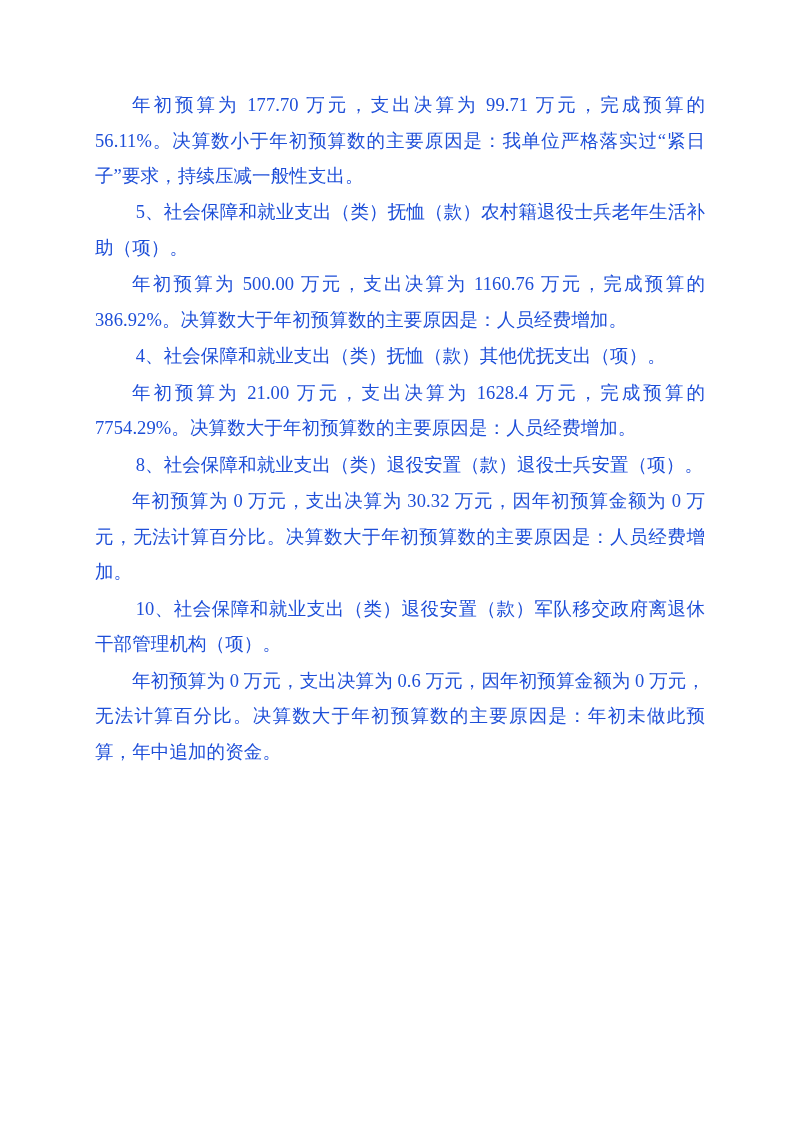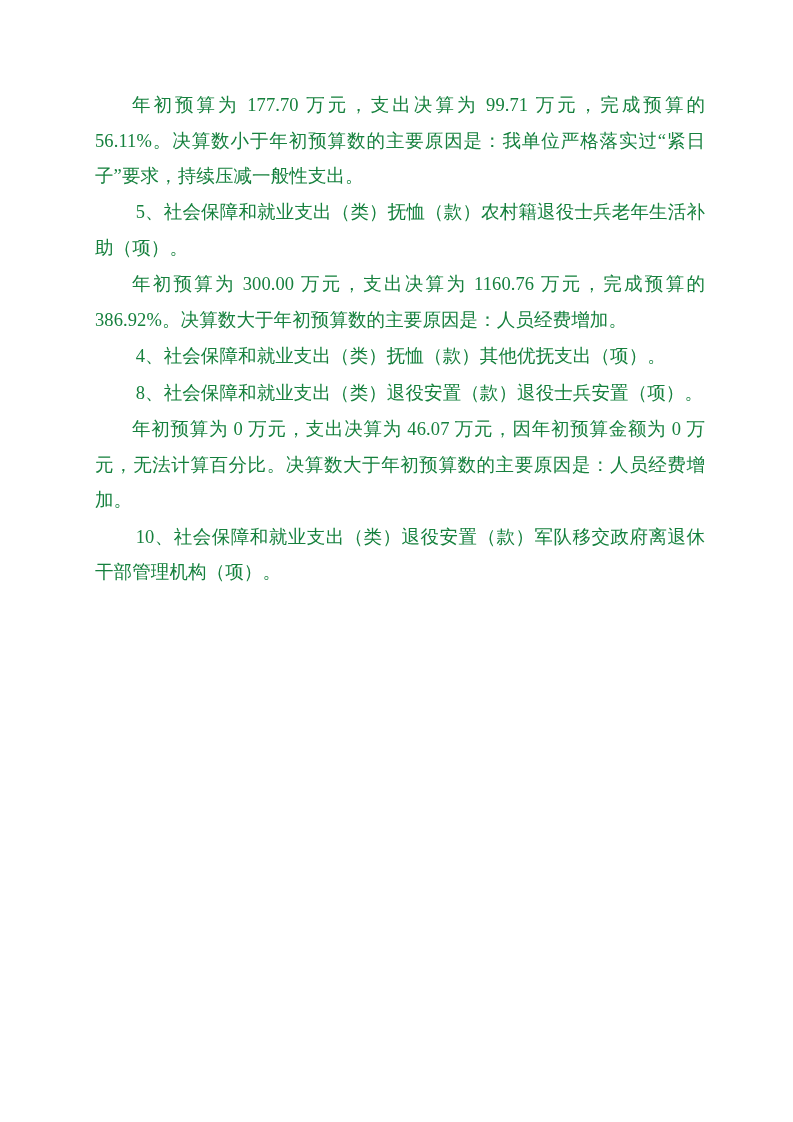--- a/index.html
+++ b/index.html
@@ -24,37 +24,39 @@
     left: 95px;
     top: 88px;
     width: 610px;
   }
   p.para {
     margin: 0 0 0.05em 0;
     font-size: 18.5px;
     line-height: 1.92;
     text-align: justify;
     text-justify: inter-ideograph;
-    color: #15803d;
+    color: #1d4ed8;
     letter-spacing: 0.1px;
     font-family: "Liberation Serif", "DejaVu Serif", serif;
   }
   p.indent2 {
     text-indent: 2em;
   }
   p.indent2b {
     text-indent: 2.2em;
   }
 </style>
 </head>
 <body>
 
 <div class="page">
   <div class="content">
     <p class="para indent2">年初预算为 177.70 万元，支出决算为 99.71 万元，完成预算的 56.11%。决算数小于年初预算数的主要原因是：我单位严格落实过“紧日子”要求，持续压减一般性支出。</p>
     <p class="para indent2b">5、社会保障和就业支出（类）抚恤（款）农村籍退役士兵老年生活补助（项）。</p>
-    <p class="para indent2">年初预算为 300.00 万元，支出决算为 1160.76 万元，完成预算的 386.92%。决算数大于年初预算数的主要原因是：人员经费增加。</p>
+    <p class="para indent2">年初预算为 500.00 万元，支出决算为 1160.76 万元，完成预算的 386.92%。决算数大于年初预算数的主要原因是：人员经费增加。</p>
     <p class="para indent2b">4、社会保障和就业支出（类）抚恤（款）其他优抚支出（项）。</p>
+    <p class="para indent2">年初预算为 21.00 万元，支出决算为 1628.4 万元，完成预算的 7754.29%。决算数大于年初预算数的主要原因是：人员经费增加。</p>
     <p class="para indent2b">8、社会保障和就业支出（类）退役安置（款）退役士兵安置（项）。</p>
-    <p class="para indent2">年初预算为 0 万元，支出决算为 46.07 万元，因年初预算金额为 0 万元，无法计算百分比。决算数大于年初预算数的主要原因是：人员经费增加。</p>
+    <p class="para indent2">年初预算为 0 万元，支出决算为 30.32 万元，因年初预算金额为 0 万元，无法计算百分比。决算数大于年初预算数的主要原因是：人员经费增加。</p>
     <p class="para indent2b">10、社会保障和就业支出（类）退役安置（款）军队移交政府离退休干部管理机构（项）。</p>
+    <p class="para indent2">年初预算为 0 万元，支出决算为 0.6 万元，因年初预算金额为 0 万元，无法计算百分比。决算数大于年初预算数的主要原因是：年初未做此预算，年中追加的资金。</p>
   </div>
 </div>
 
 </body></html>

